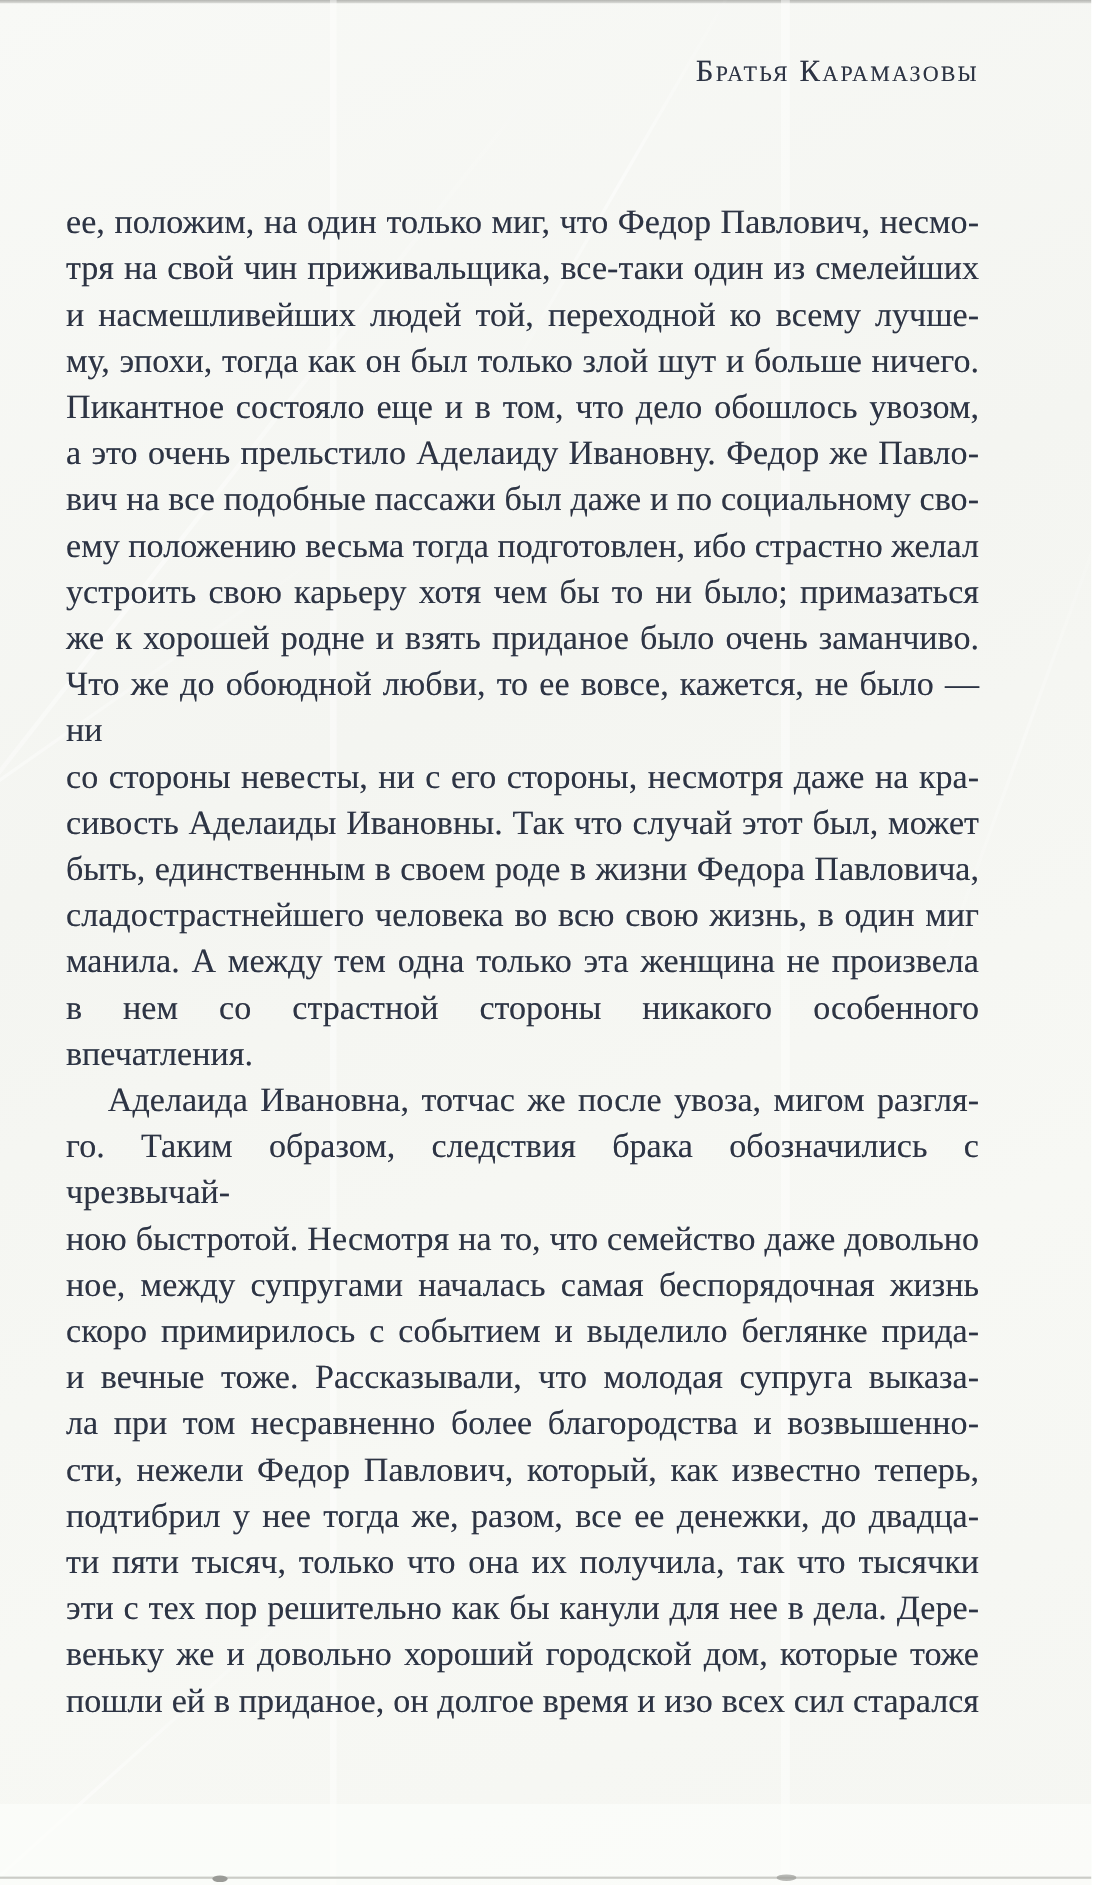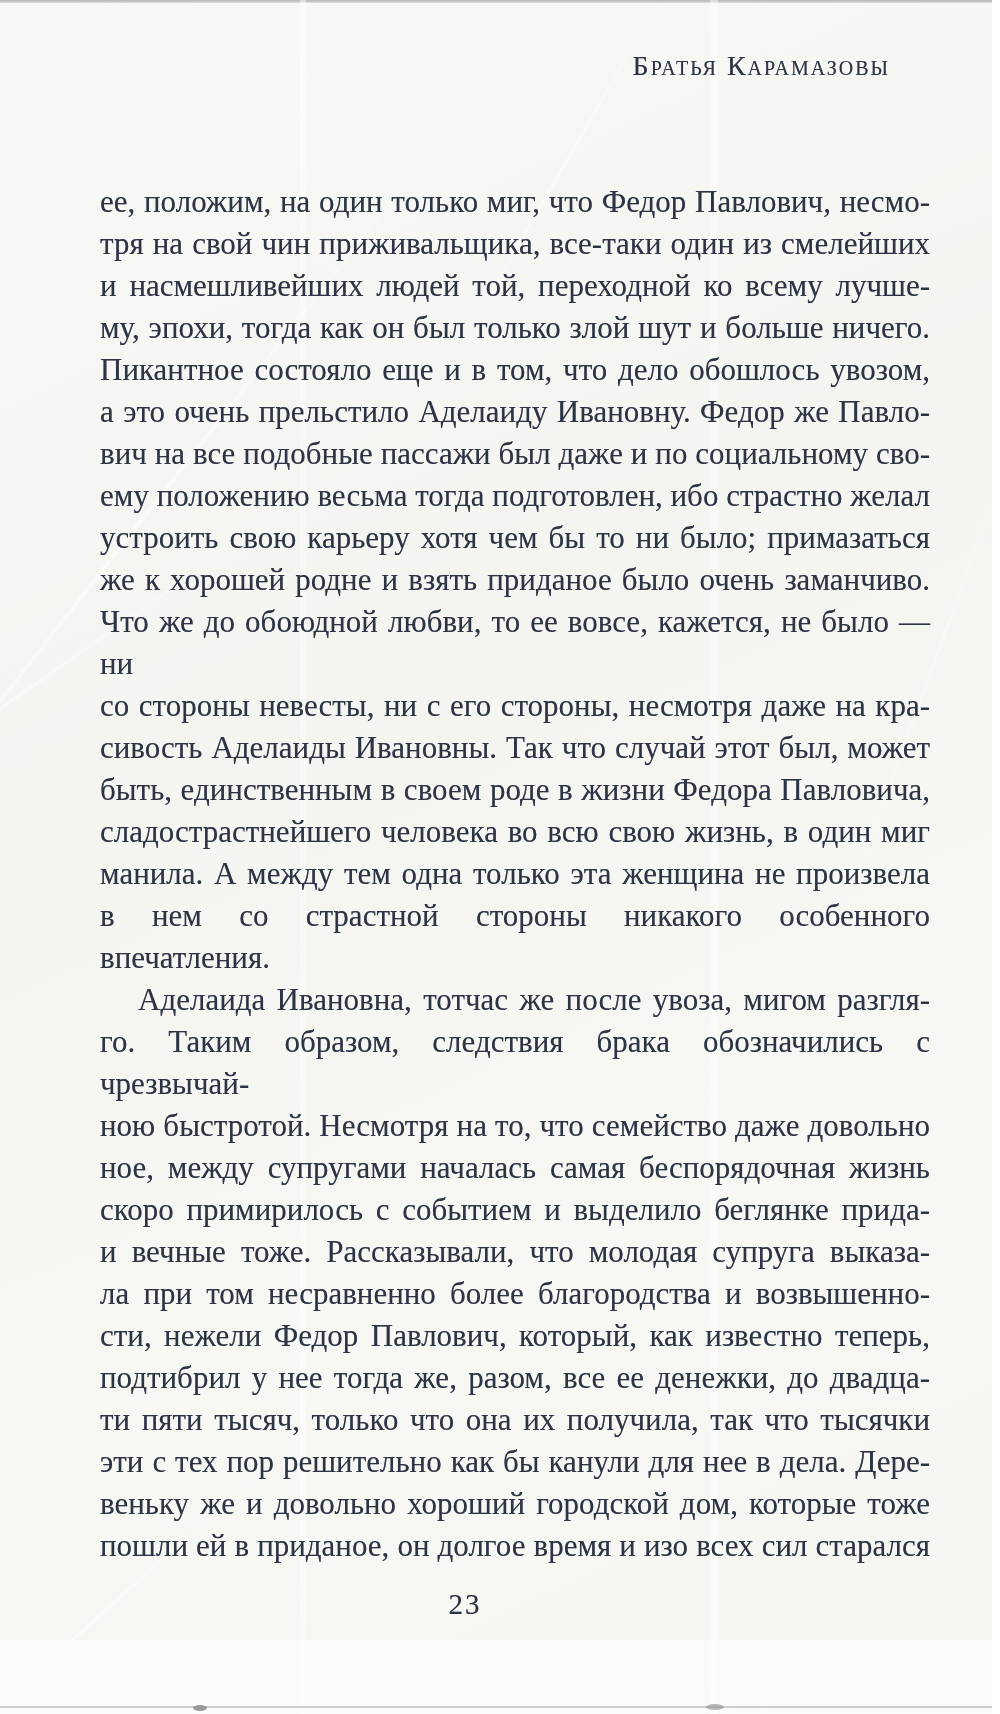--- a/index.html
+++ b/index.html
@@ -25,21 +25,20 @@
     letter-spacing:2px;
     font-weight:500;
     text-shadow:0 0 0.6px rgba(45,52,68,0.5);
   }
   
   .body-text{
     position:absolute;top:181px;left:60px;width:830px;
     font-size:31px;
     line-height:42px;
     text-shadow:0 0 0.6px rgba(45,52,68,0.45);
-    margin-left:40px;
   }
   .line{
     text-align:justify;
     text-align-last:justify;
     white-space:normal;
   }
   .line.no-just{text-align-last:left;}
   .line.indent{text-indent:38px;}
   
   .page-number{
@@ -124,20 +123,19 @@
         <div class="line">ла при том несравненно более благородства и возвышенно-</div>
         <div class="line">сти, нежели Федор Павлович, который, как известно теперь,</div>
         <div class="line">подтибрил у нее тогда же, разом, все ее денежки, до двадца-</div>
         <div class="line">ти пяти тысяч, только что она их получила, так что тысячки</div>
         <div class="line">эти с тех пор решительно как бы канули для нее в дела. Дере-</div>
         <div class="line">веньку же и довольно хороший городской дом, которые тоже</div>
         <div class="line">пошли ей в приданое, он долгое время и изо всех сил старался</div>
       </div>
     </div>
 
-  <div class="page-number">23</div>
 
   <div class="edge-bottom-strip"></div>
   <div class="edge-bottom-line"></div>
   <div class="speck s1"></div>
   <div class="speck s2"></div>
 
 </div>
 
 </body></html>

